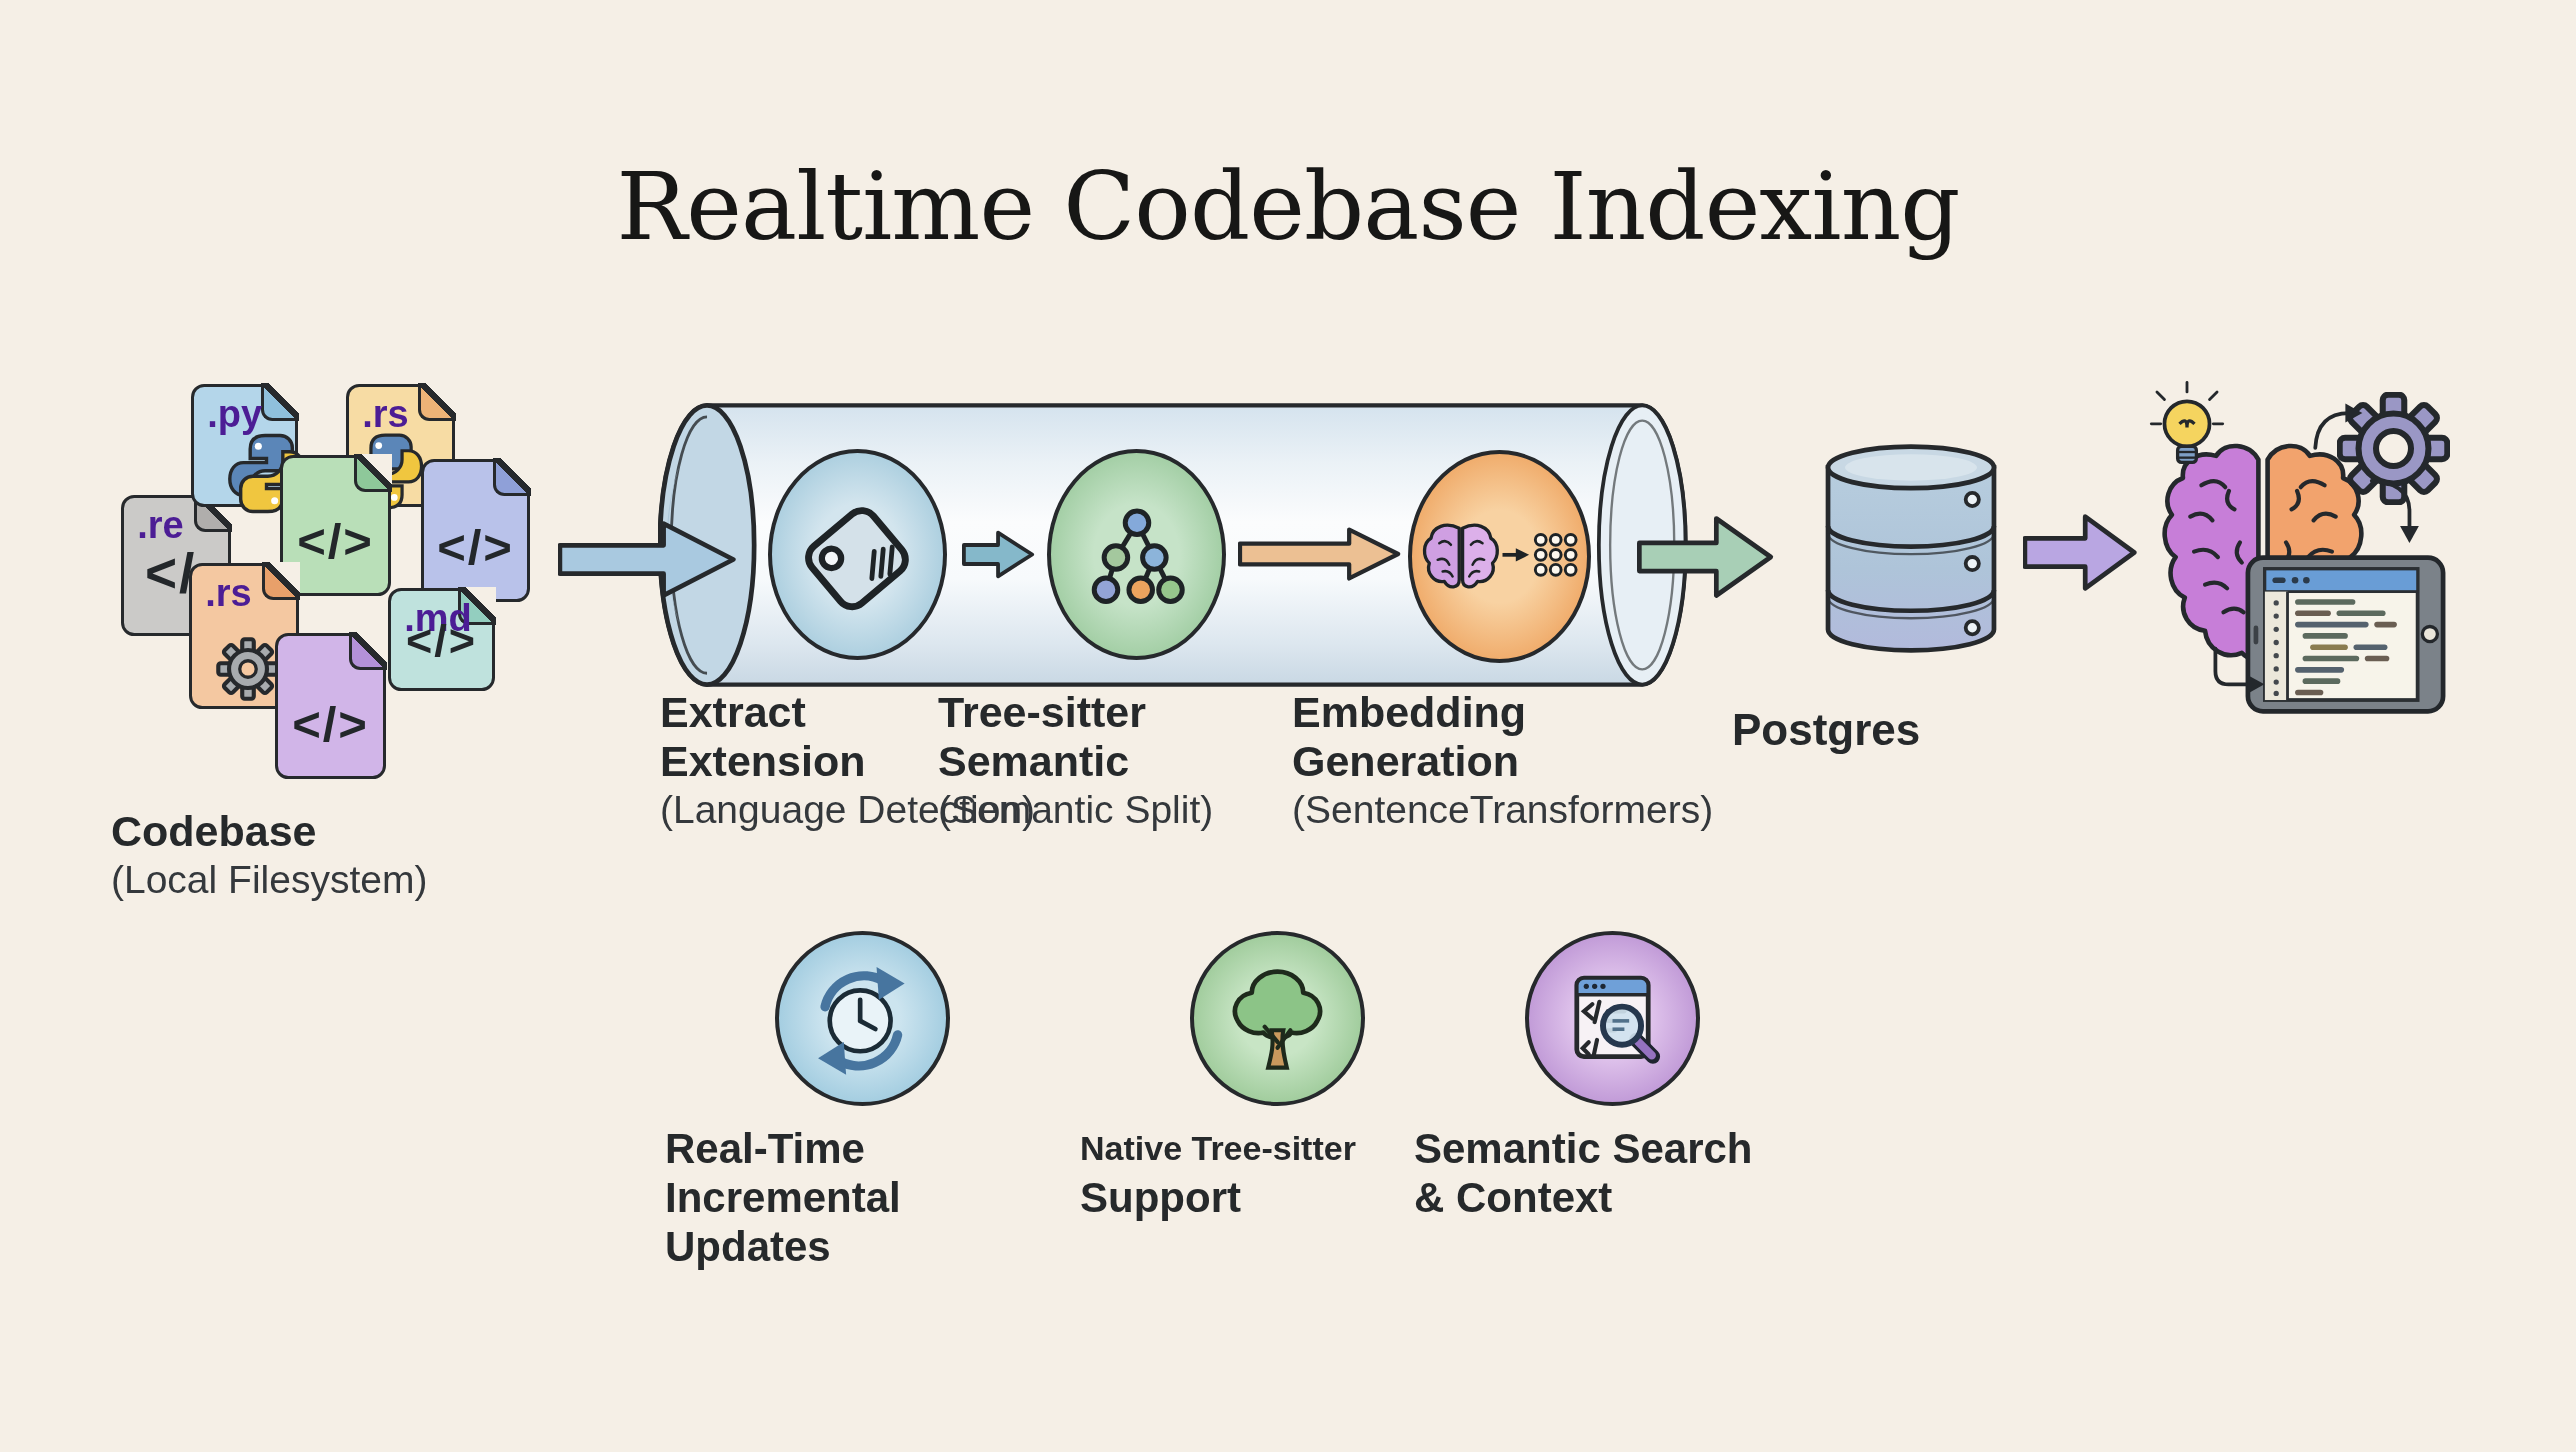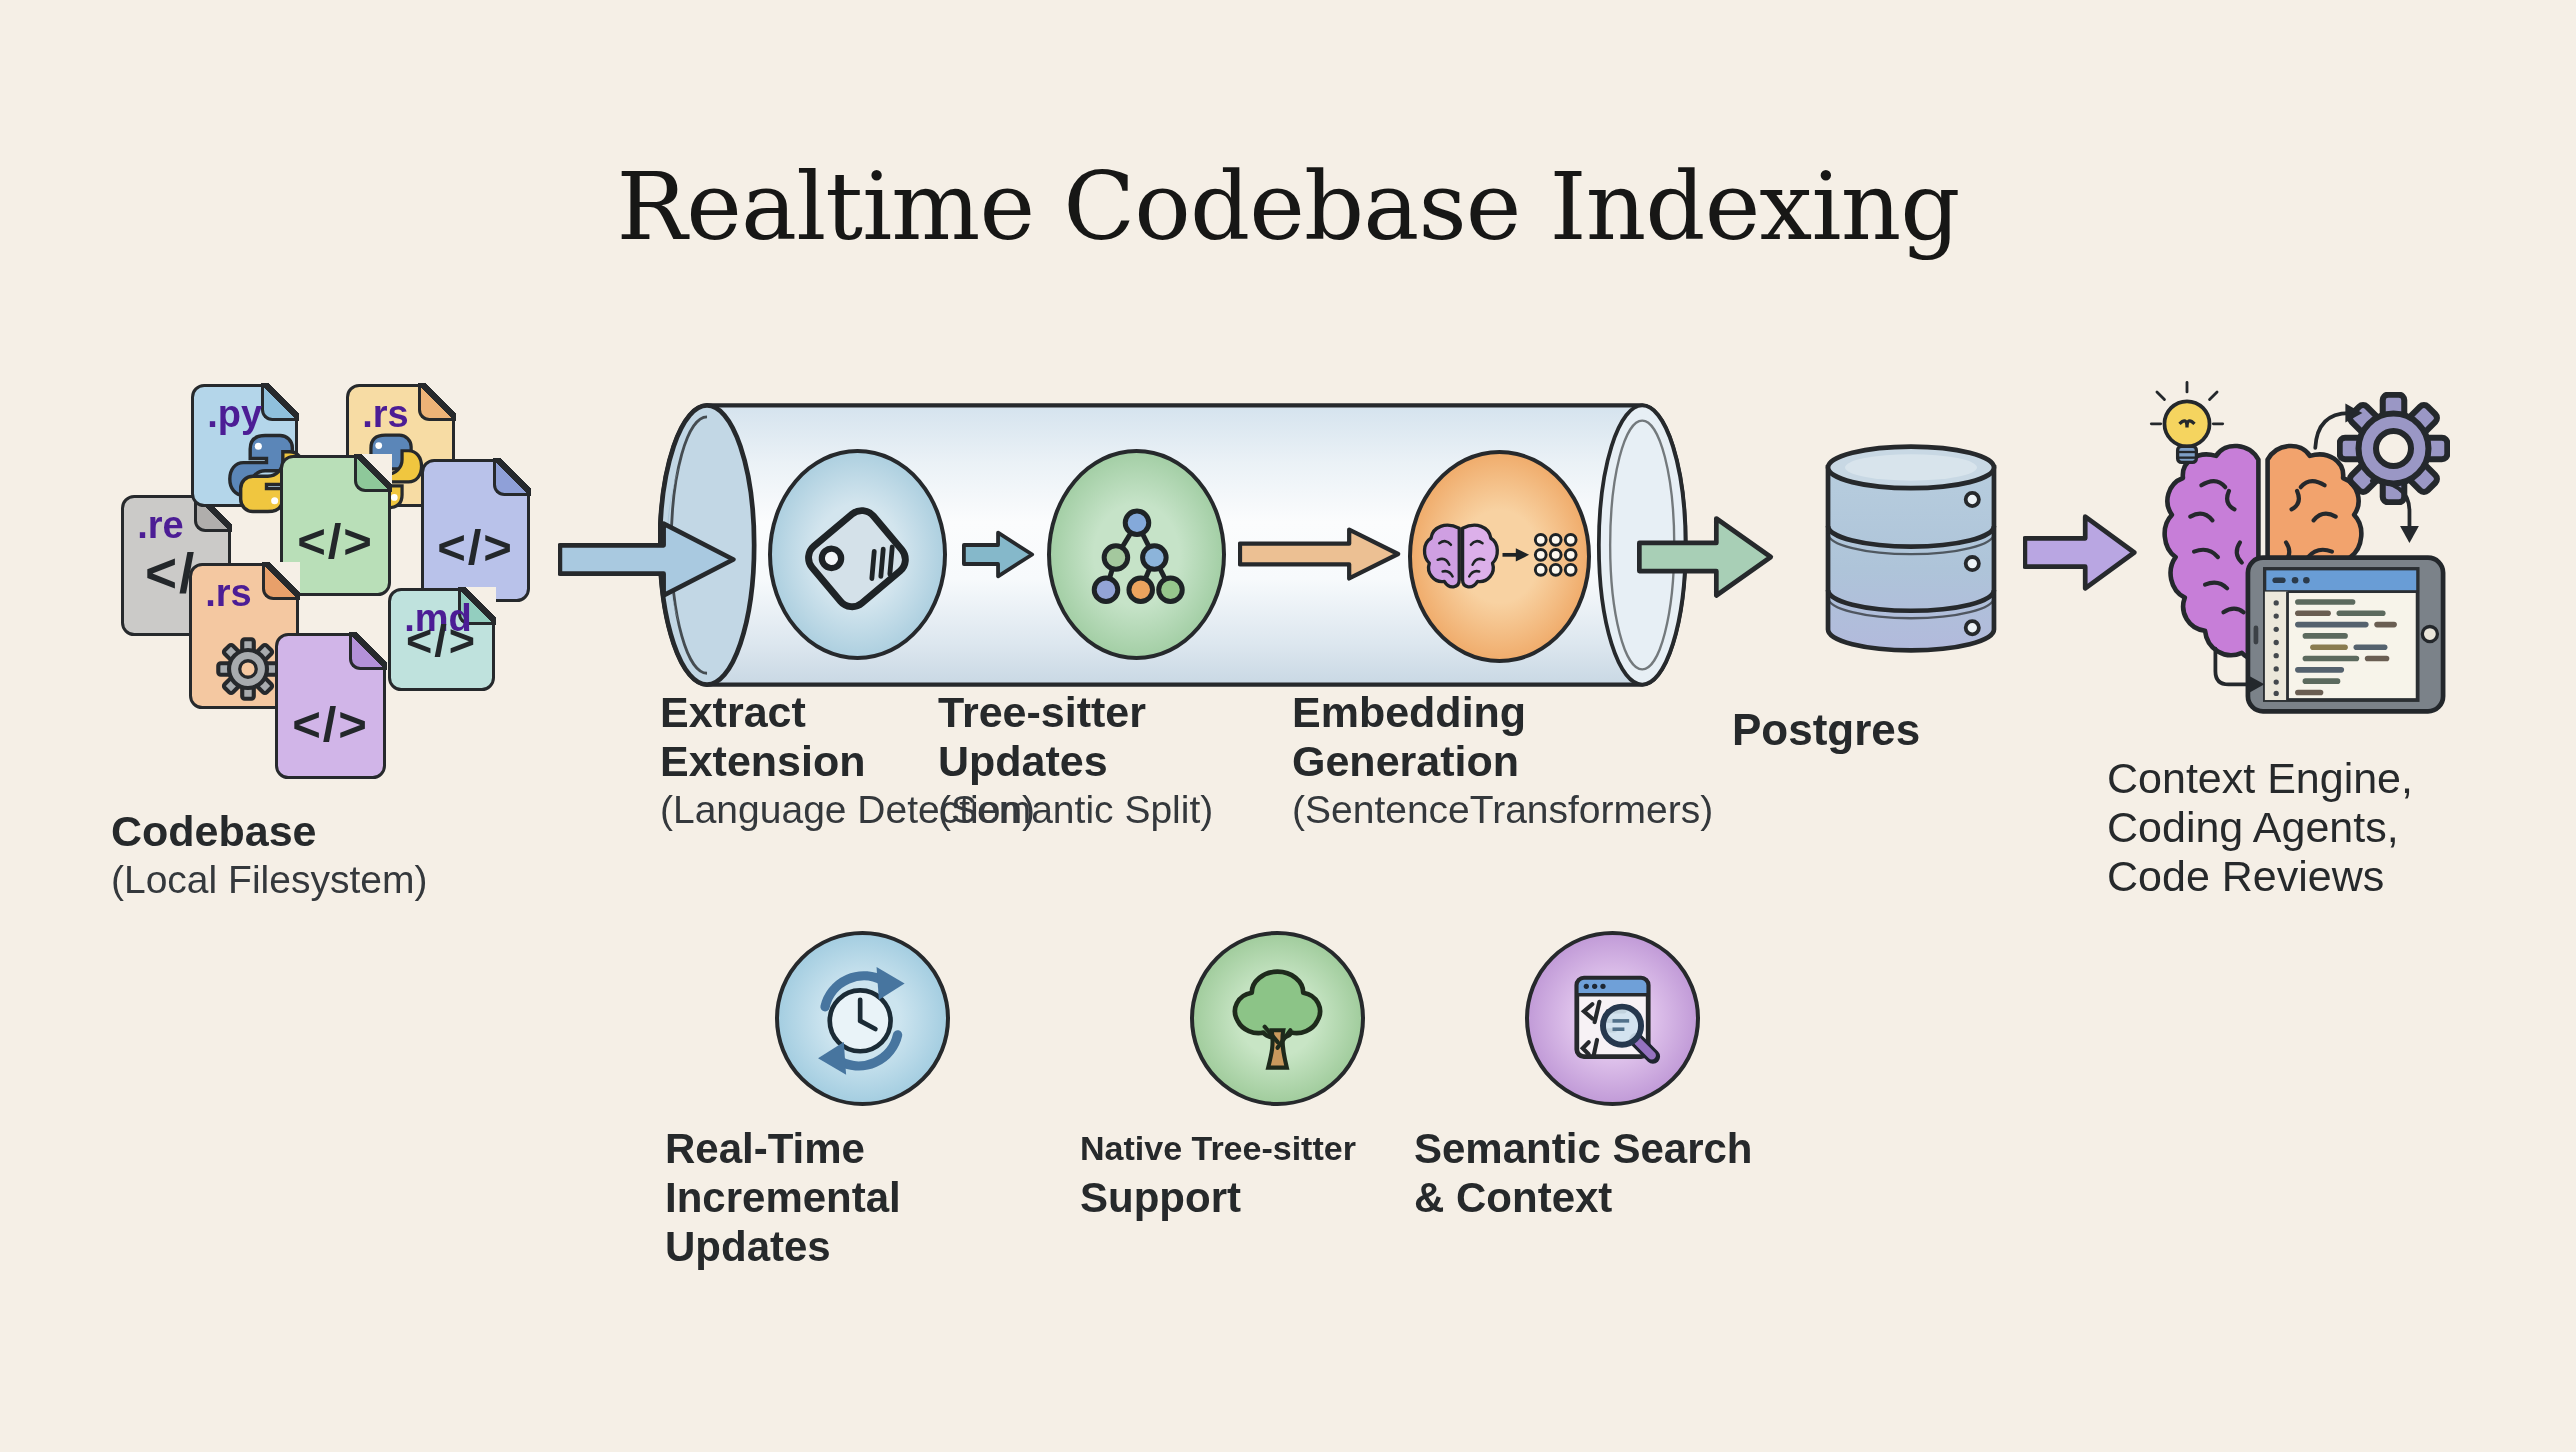--- a/index.html
+++ b/index.html
@@ -240,21 +240,21 @@
     </svg>
   </div>
 
   <div class="lblock" style="left:660px;top:688px;width:396px">
     <div class="l-main">Extract</div>
     <div class="l-main">Extension</div>
     <div class="l-sub">(Language Detection)</div>
   </div>
   <div class="lblock" style="left:938px;top:688px;width:396px">
     <div class="l-main">Tree-sitter</div>
-    <div class="l-main">Updates</div>
+    <div class="l-main">Semantic</div>
     <div class="l-sub">(Semantic Split)</div>
   </div>
   <div class="lblock" style="left:1292px;top:688px;width:415px">
     <div class="l-main">Embedding</div>
     <div class="l-main">Generation</div>
     <div class="l-sub">(SentenceTransformers)</div>
   </div>
 
   <svg class="abs" style="left:1812px;top:439px;z-index:2" width="198" height="236" viewBox="0 0 210 250">
     <defs>
@@ -372,25 +372,20 @@
     <g fill="none" stroke="#24282c" stroke-width="4" stroke-linecap="round">
       <path d="M168,55 Q170,18 204,18"></path>
       <path d="M228,90 Q268,92 268,122 L268,140"></path>
       <path d="M62,268 L62,292 Q62,306 76,306 L98,306"></path>
     </g>
     <polygon points="200,8 218,18 200,28" fill="#24282c"></polygon>
     <polygon points="258,138 268,156 278,138" fill="#24282c"></polygon>
     <polygon points="96,296 114,306 96,316" fill="#24282c"></polygon>
   </svg>
 
-  <div class="lblock" style="left:2107px;top:754px;width:377px">
-    <div class="l-main l-med" style="font-weight:500">Context Engine,</div>
-    <div class="l-main l-med" style="font-weight:500">Coding Agents,</div>
-    <div class="l-main l-med" style="font-weight:500">Code Reviews</div>
-  </div>
 
   <div class="badge badge1">
     <svg width="117" height="117" viewBox="0 0 100 100">
       <circle cx="48" cy="52" r="26" fill="#e9f3f8" stroke="#1b2b36" stroke-width="4"></circle>
       <line x1="48" y1="52" x2="48" y2="34" stroke="#1b2b36" stroke-width="4" stroke-linecap="round"></line>
       <line x1="48" y1="52" x2="61" y2="59" stroke="#1b2b36" stroke-width="4" stroke-linecap="round"></line>
       <path d="M18,40 A34,34 0 0 1 68,18" fill="none" stroke="#47759f" stroke-width="8" stroke-linecap="round"></path>
       <polygon points="62,6 86,20 64,34" fill="#47759f"></polygon>
       <path d="M80,64 A34,34 0 0 1 30,86" fill="none" stroke="#47759f" stroke-width="8" stroke-linecap="round"></path>
       <polygon points="36,98 12,84 34,70" fill="#47759f"></polygon>

